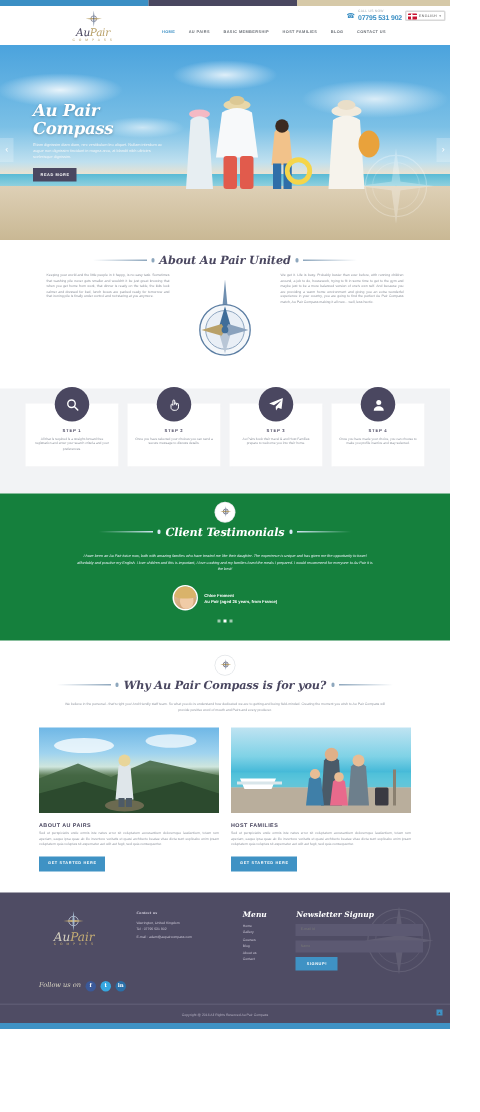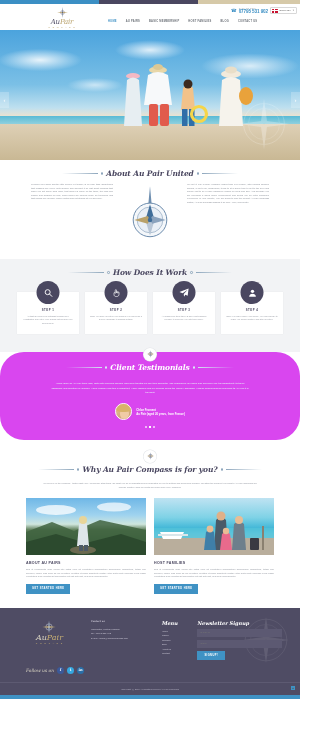--- a/index.html
+++ b/index.html
@@ -125,21 +125,21 @@
 
   .divider-badge {
     width:13px; height:13px; border-radius:50%; background:#fff;
     display:flex; align-items:center; justify-content:center;
     margin:0 auto; position:relative; z-index:3; box-shadow:0 0 0 .5px #e2e5e8;
   }
   .db-wrap { position:relative; height:0; }
   .db-wrap .divider-badge { position:absolute; left:50%; transform:translateX(-50%); top:-6.5px; }
 
   
-  .testi { background:#d946ef; padding:2px 0 12px; position:relative;border-radius:24px; }
+  .testi { background:#15803d; padding:12px 0 12px; position:relative; }
   .testi-body {
     margin:5px auto 0; width:200px; text-align:center; color:#eaf3f9;
     font-size:2.5px; line-height:4.6px; font-style:italic;
   }
   .testi-person { display:flex; align-items:center; justify-content:center; gap:4px; margin-top:7px; }
   .avatar { width:17px; height:17px; border-radius:50%; border:1px solid #fff; overflow:hidden;
             background:linear-gradient(160deg,#e9c9a1,#c99a6c); position:relative; }
   .avatar .hair { position:absolute; left:-1px; top:-1px; right:-1px; height:9px;
                   background:#d9b36a; border-radius:50% 50% 40% 40%; }
   .avatar .face { position:absolute; left:4px; top:4px; width:9px; height:11px; background:#f0cba6; border-radius:50% 50% 45% 45%; }
@@ -287,20 +287,25 @@
       <rect x="182" y="79" width="5.5" height="17" fill="#2f6ea8"></rect>
       <rect x="189" y="79" width="5.5" height="17" fill="#2f6ea8"></rect>
       <circle cx="199" cy="84" r="7.5" fill="none" stroke="#f5d54a" stroke-width="3.2"></circle>
 
       <ellipse cx="231" cy="44" rx="10" ry="4" fill="#f2eadb"></ellipse>
       <ellipse cx="231" cy="40" rx="6" ry="3.4" fill="#e9dec8"></ellipse>
       <path d="M222 50 q9 -6 18 0 l3 46 h-24 z" fill="#f6f3ec"></path>
       <ellipse cx="246" cy="66" rx="7" ry="9" fill="#e9a23b"></ellipse>
     </svg>
 
+    <div class="hero-text">
+      <div class="hero-title">Au Pair Compass</div>
+      <div class="hero-sub">Etiam dignissim diam diam, nec vestibulum leo aliquet. Nullam interdum ac augue non dignissim tincidunt in magna arcu, at blandit nibh ultricies scelerisque dignissim.</div>
+      <span class="readmore">READ MORE</span>
+    </div>
 
     <div class="arrow left">‹</div>
     <div class="arrow right">›</div>
   </div>
 
   <div class="about">
     <div class="sec-title-wrap">
       <span class="orn-line"></span>
       <span class="orn-dot"></span>
       <span class="sec-title">About Au Pair United</span>
@@ -319,27 +324,20 @@
           <path d="M22 62 L46 69 L50 62 L46 55 Z" fill="#b9a169"></path>
           <path d="M78 62 L54 69 L50 62 L54 55 Z" fill="#8aa2bd"></path>
           <circle cx="50" cy="62" r="4" fill="#3f6d99"></circle>
         </svg>
       </div>
       <div class="about-col">We get it. Life is busy. Probably busier than ever before, with running children around, a job to do, housework, trying to fit in some time to get to the gym and maybe just to be a more balanced version of one's own self. And because you are providing a warm home environment and giving you an extra wonderful experience in your country, you are going to find the perfect Au Pair Compass match, Au Pair Compass making it all new... well, less hectic.</div>
     </div>
   </div>
 
   <div class="how">
-    <div class="sec-title-wrap">
-      <span class="orn-line"></span>
-      <span class="orn-dot"></span>
-      <span class="sec-title">How Does It Work</span>
-      <span class="orn-dot"></span>
-      <span class="orn-line r"></span>
-    </div>
 
     <div class="steps">
       <div class="step">
         <div class="circ">
           <svg viewBox="0 0 24 24" width="10" height="10">
               <circle cx="10" cy="10" r="6" fill="none" stroke="#fff" stroke-width="2.2"></circle>
               <line x1="14.5" y1="14.5" x2="20" y2="20" stroke="#fff" stroke-width="2.4" stroke-linecap="round"></line>
             </svg>
         </div>
         <div class="lbl">STEP 1</div>

